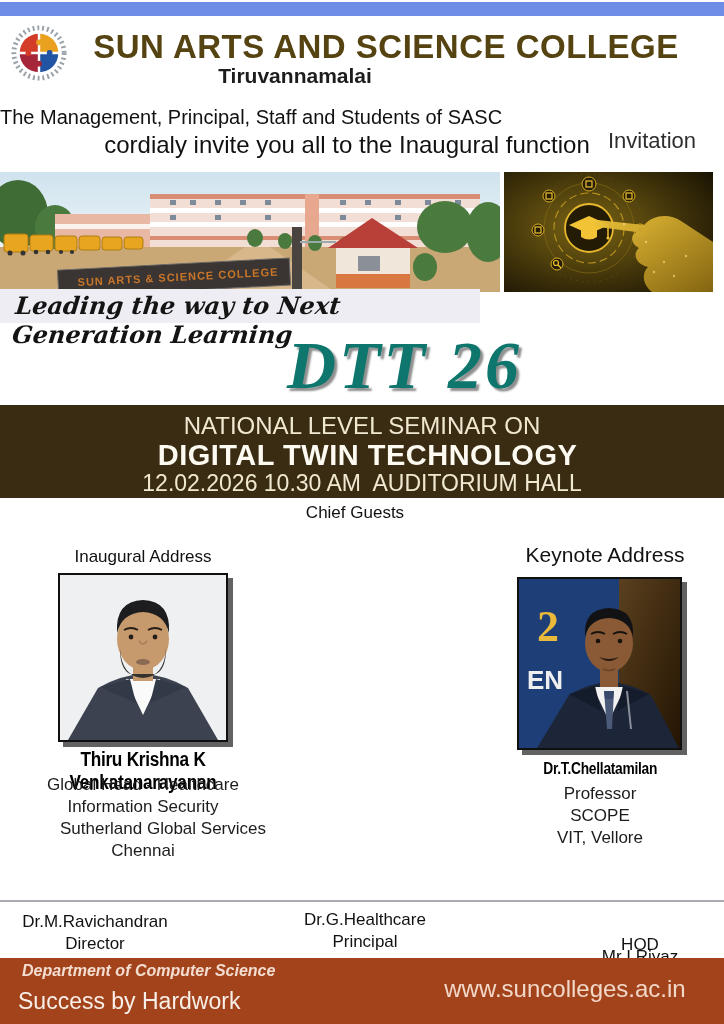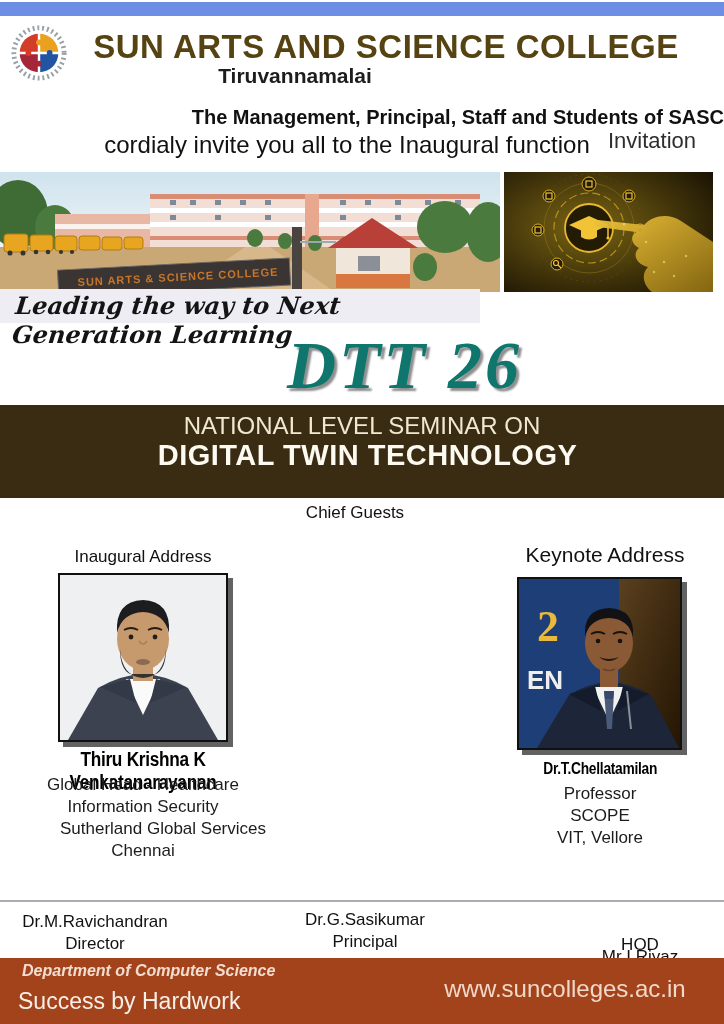--- a/index.html
+++ b/index.html
@@ -3,21 +3,21 @@
 <meta charset="utf-8">
 <style>
   html,body{margin:0;padding:0;background:#fff;}
   .poster{position:relative;width:724px;height:1024px;background:#fff;overflow:hidden;
           font-family:"Liberation Sans",sans-serif;color:#1c1c1c;}
   .abs{position:absolute;}
   .topbar{left:0;top:2px;width:724px;height:14px;background:#6d8ee4;}
   .college-title{left:48px;right:0;top:28px;text-align:center;font-size:33px;font-weight:bold;
                  color:#564312;letter-spacing:.5px;}
   .location{left:0;width:590px;top:64px;text-align:center;font-size:21px;font-weight:bold;color:#1d1d1d;}
-  .invite1{left:0;right:0;top:106px;text-align:right;font-size:20px;color:#111;font-weight:bold;}
+  .invite1{left:0;right:0;top:106px;text-align:left;font-size:20px;color:#111;}
   .invite2{left:0;right:30px;top:131px;text-align:center;font-size:24px;color:#111;}
   .invitation-label{left:608px;top:128px;width:110px;font-size:22px;color:#2e2e2e;}
   .photo-left{left:0;top:172px;width:500px;height:120px;}
   .photo-right{left:504px;top:172px;width:209px;height:120px;}
   .tagline-strip{left:0;top:289px;width:480px;height:34px;background:#ededf3;}
   .tagline{left:14px;top:291px;width:470px;font-family:"DejaVu Serif",serif;font-style:italic;
            font-weight:bold;font-size:24px;color:#141414;transform:skewX(-6deg);transform-origin:left;}
   .dtt{left:85px;right:0;top:326px;text-align:center;font-family:"Liberation Serif",serif;
        font-weight:bold;font-size:68px;letter-spacing:3px;color:#0f766e;
        text-shadow:3px 3px 2px #8f8f8f;font-style:italic;}
@@ -216,20 +216,21 @@
   </div>
 
   <div class="abs tagline-strip"></div>
   <div class="abs tagline">Leading the way to Next Generation Learning</div>
 
   <div class="abs dtt">DTT 26</div>
 
   <div class="abs brownbanner"></div>
   <div class="abs sem1">NATIONAL LEVEL SEMINAR ON</div>
   <div class="abs sem2">DIGITAL TWIN TECHNOLOGY</div>
+  <div class="abs sem3">12.02.2026 10.30 AM  AUDITORIUM HALL</div>
 
   <div class="abs chief">Chief Guests</div>
 
   <div class="abs session-left">Inaugural Address</div>
   <div class="abs pframe-left frame">
     <svg viewBox="0 0 166 165" width="100%" height="100%" preserveAspectRatio="none">
       <rect width="166" height="165" fill="#eef0f1"></rect>
       <path d="M8,165 L38,113 Q60,100 83,99 Q106,100 128,113 L158,165 Z" fill="#3c4250"></path>
       <polygon points="66,104 100,104 83,140" fill="#fafafa"></polygon>
       <path d="M40,112 L70,104 L76,128 Z" fill="#333a47"></path>
@@ -288,21 +289,21 @@
   <div class="abs name-right">
     <span class="sp-name" style="display:inline-block;">Dr.T.Chellatamilan</span>
   </div>
   <div class="abs line-r0">Professor</div>
   <div class="abs line-r1">SCOPE</div>
   <div class="abs line-r2">VIT, Vellore</div>
 
   <div class="abs grayline"></div>
   <div class="abs off-n o1n">Dr.M.Ravichandran</div>
   <div class="abs off-n o1r">Director</div>
-  <div class="abs off-n o2n">Dr.G.Sasikumar</div>
+  <div class="abs off-n o2n">Dr.G.Healthcare</div>
   <div class="abs off-n o2r">Principal</div>
   <div class="abs off-n o3n">Mr I.Riyaz</div>
   <div class="abs off-n o3r">HOD</div>
 
   <div class="abs footerbar"></div>
   <div class="abs dept">Department of Computer Science</div>
   <div class="abs motto">Success by Hardwork</div>
   <div class="abs website">www.suncolleges.ac.in</div>
 
 </div>

